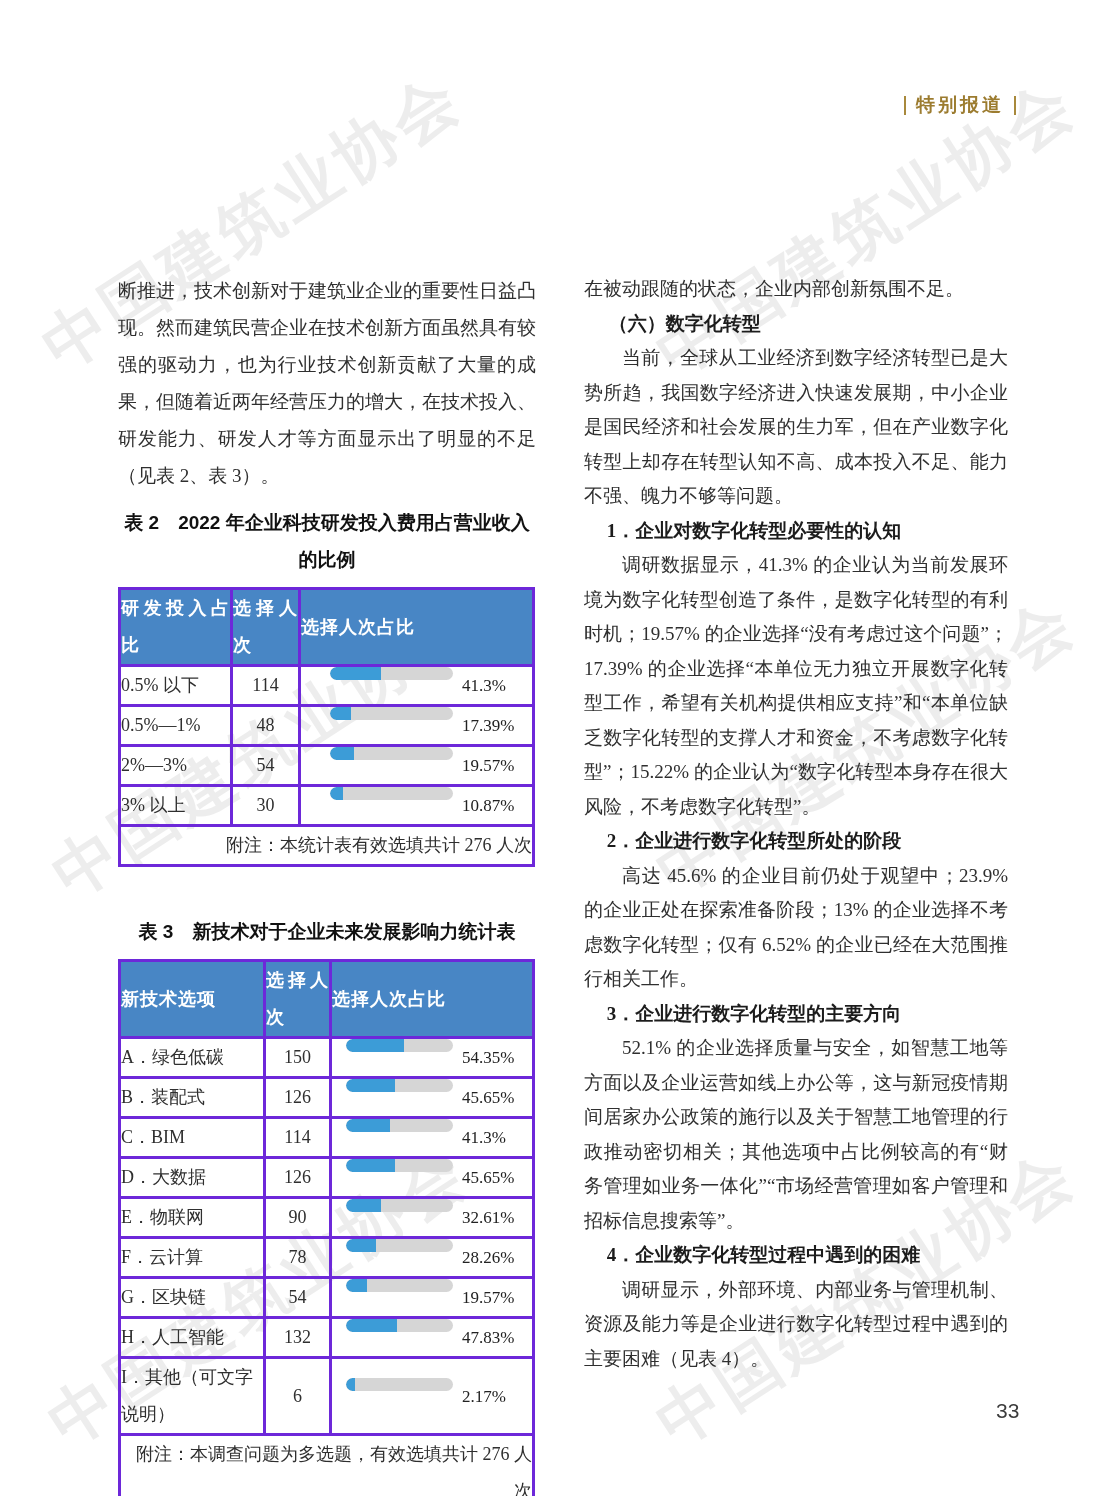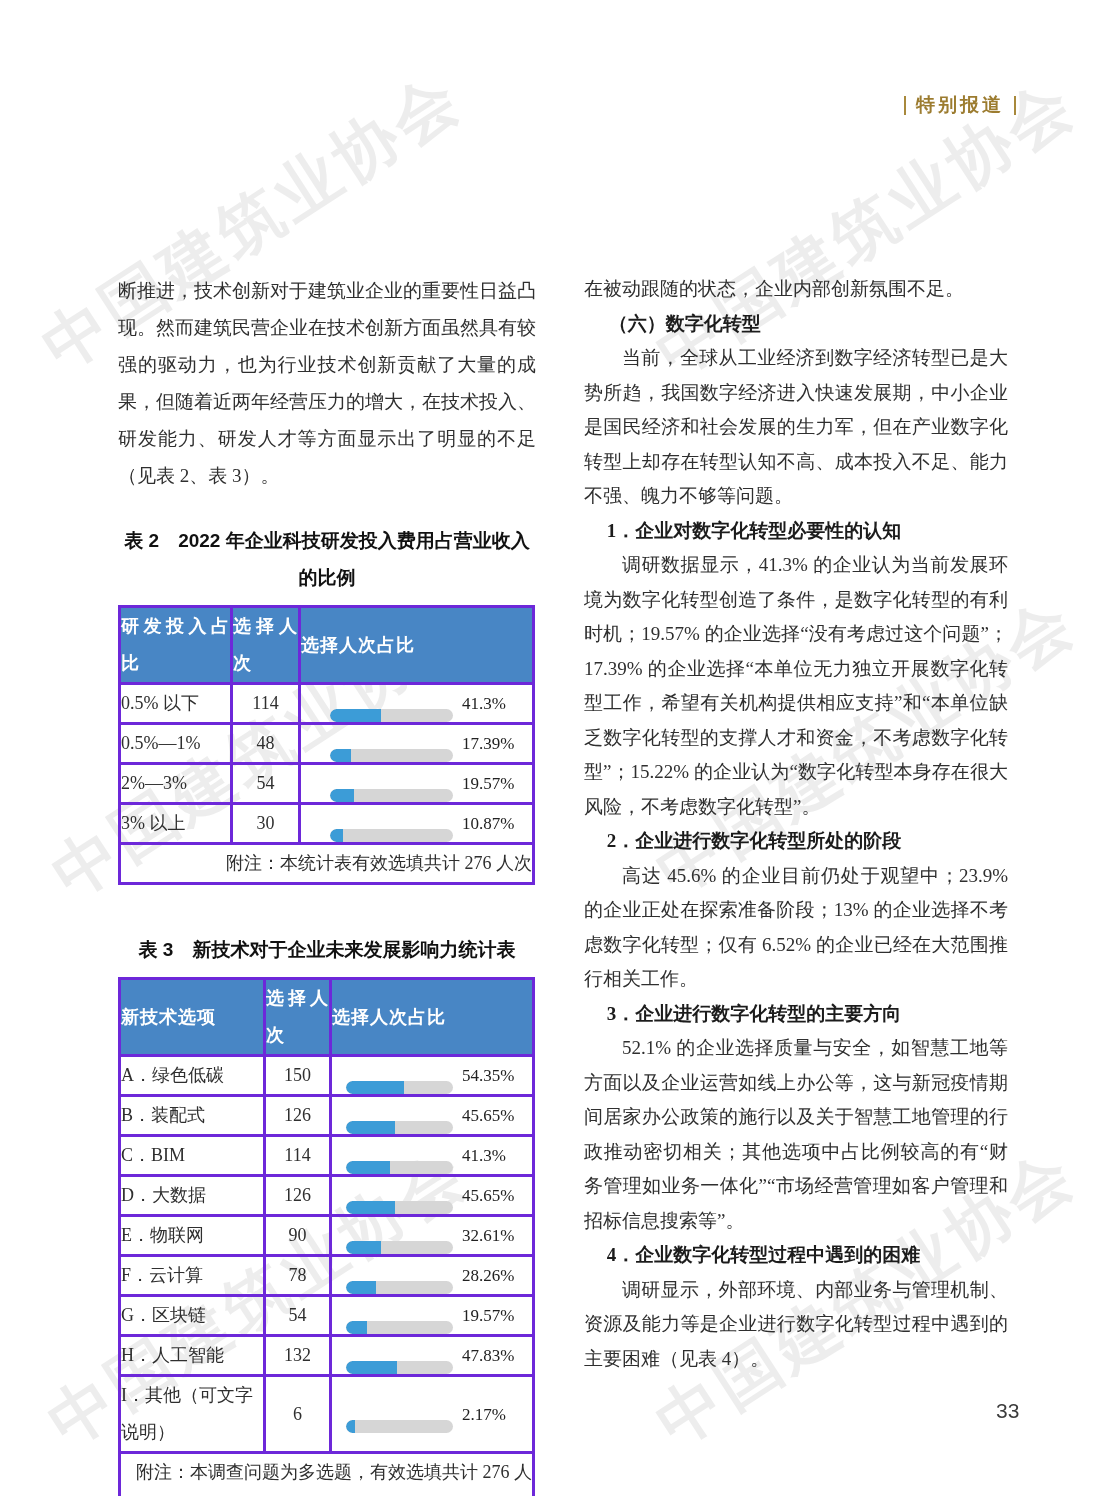--- a/index.html
+++ b/index.html
@@ -37,37 +37,37 @@
   p.indent { text-indent:2em; }
   p.cont   { text-indent:0; }
   .h-paren { font-weight:bold; text-indent:1.3em; color:#1c1c1c; }
   .h-num   { font-weight:bold; text-indent:1.2em; color:#1c1c1c; }
   
   .tbl-title {
     font-family:"Liberation Sans","DejaVu Sans",sans-serif;
     font-weight:bold; font-size:19px; color:#111;
     text-align:center; margin:0 0 9px 0;
   }
-  .t2-title { margin-top:28px; }
+  .t2-title { margin-top:10px; }
   .t3-title { margin-top:46px; }
   table.stat {
     border-collapse:collapse; width:414px; table-layout:fixed;
     border:2px solid #2b2b2b;
   }
   table.stat th, table.stat td { border:3px solid #6d28d9; padding:0; }
   table.stat th {
     background:#4886c5; color:#ffffff;
     font-family:"Liberation Sans","DejaVu Sans",sans-serif;
     font-weight:bold; font-size:18px; height:28px; letter-spacing:1px;
   }
   table.stat td { height:30px; font-size:18px; }
   td.c-label { text-align:left; padding-left:11px; }
   td.c-count { text-align:center; }
   td.note-cell { text-align:right; padding-left:11px; font-size:18px; height:31px; }
-  .bar-wrap { display:flex; align-items:flex-end; gap:9px; }
+  .bar-wrap { display:flex; align-items:flex-start; gap:9px; }
   .t2 .bar-wrap { padding:0 8px 0 29px; }
   .t3 .bar-wrap { padding:0 8px 0 14px; }
   .track {
     flex:1 1 auto; height:13px; background:#d6d6d6; border-radius:7px; overflow:hidden;
   }
   .fill {
     height:100%; background:#3c9cd7; border-radius:7px 0 0 7px; min-width:9px;
   }
   .pct-label { flex:0 0 62px; font-size:17px; color:#222; text-align:left; }
   

